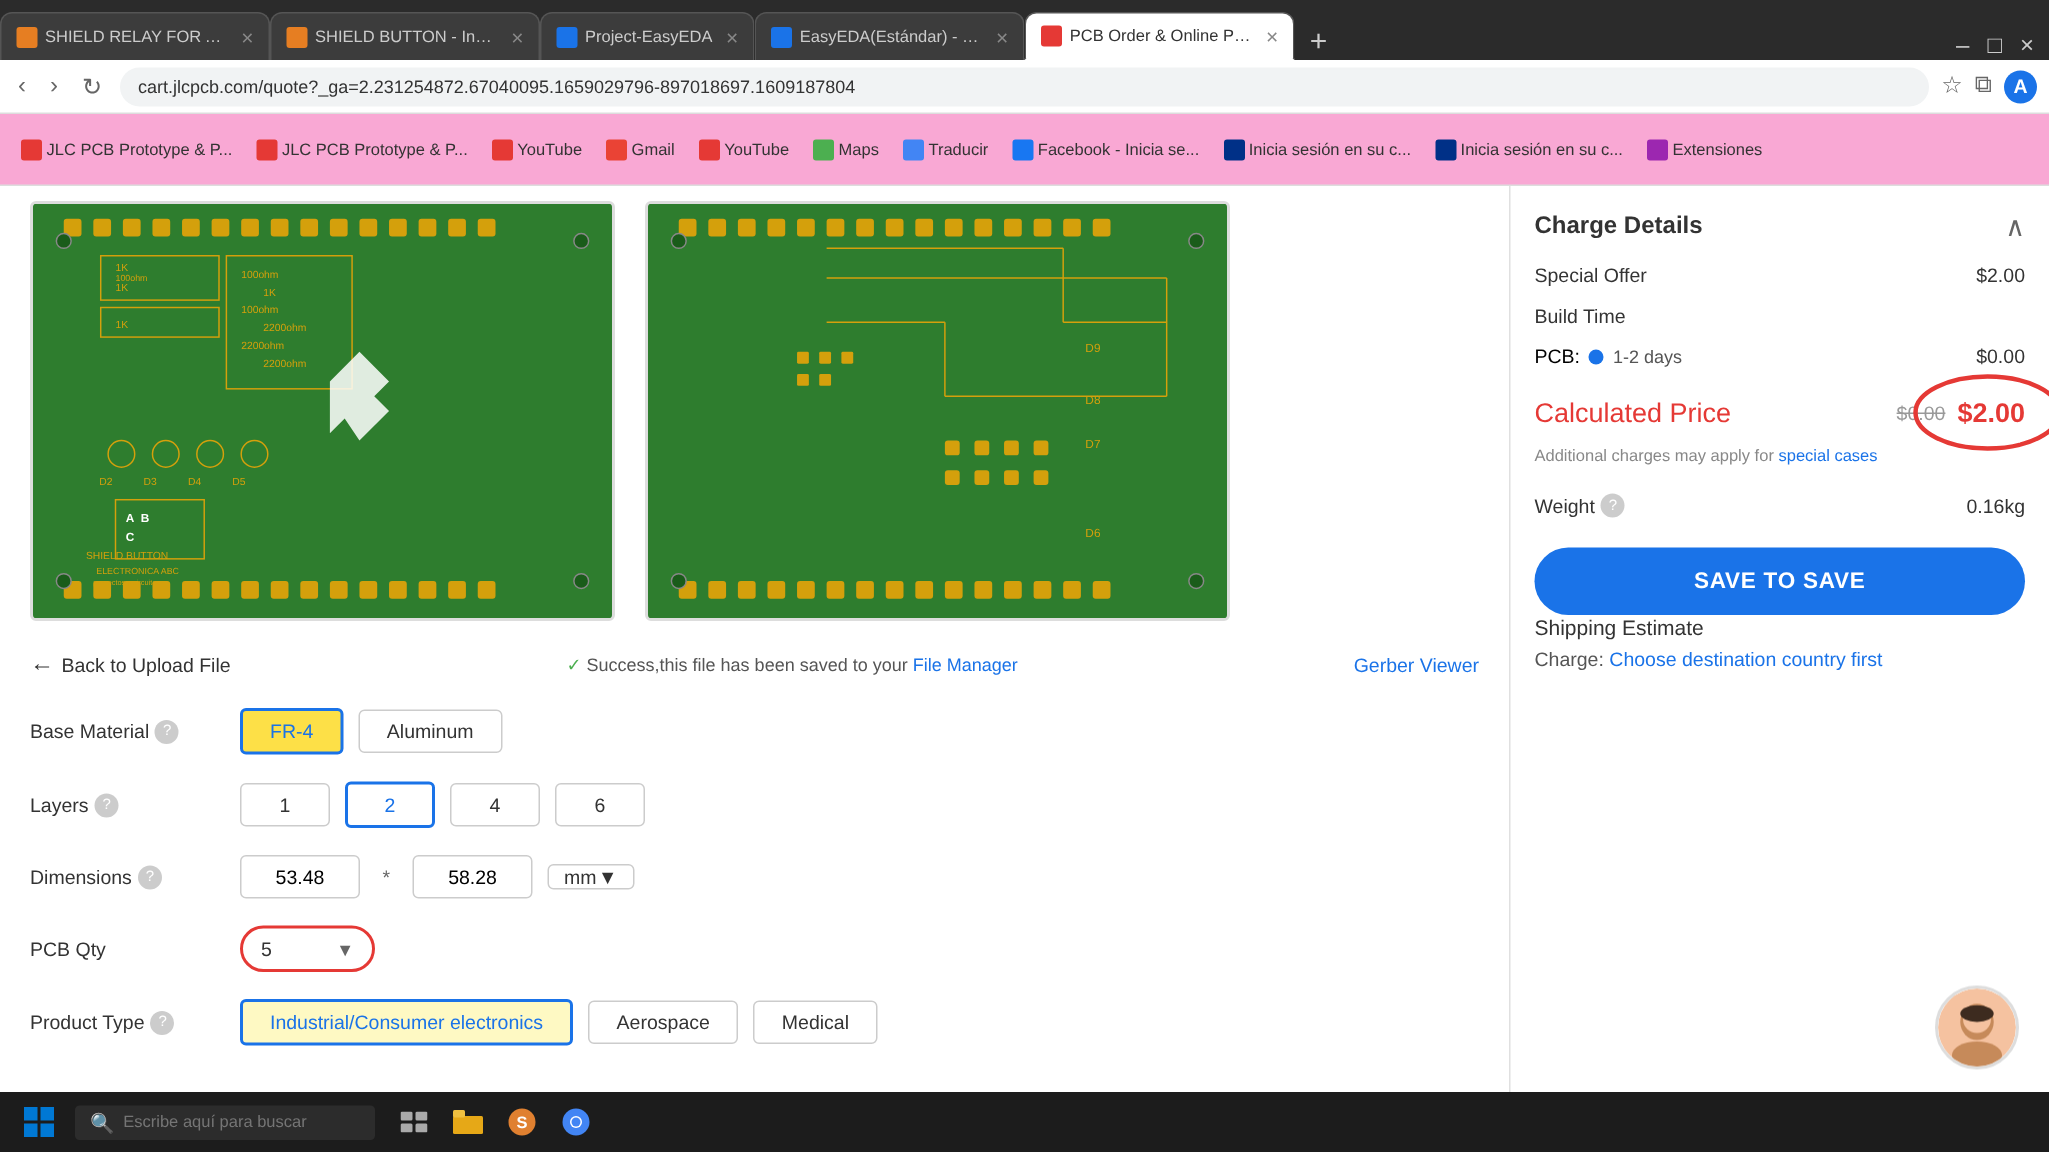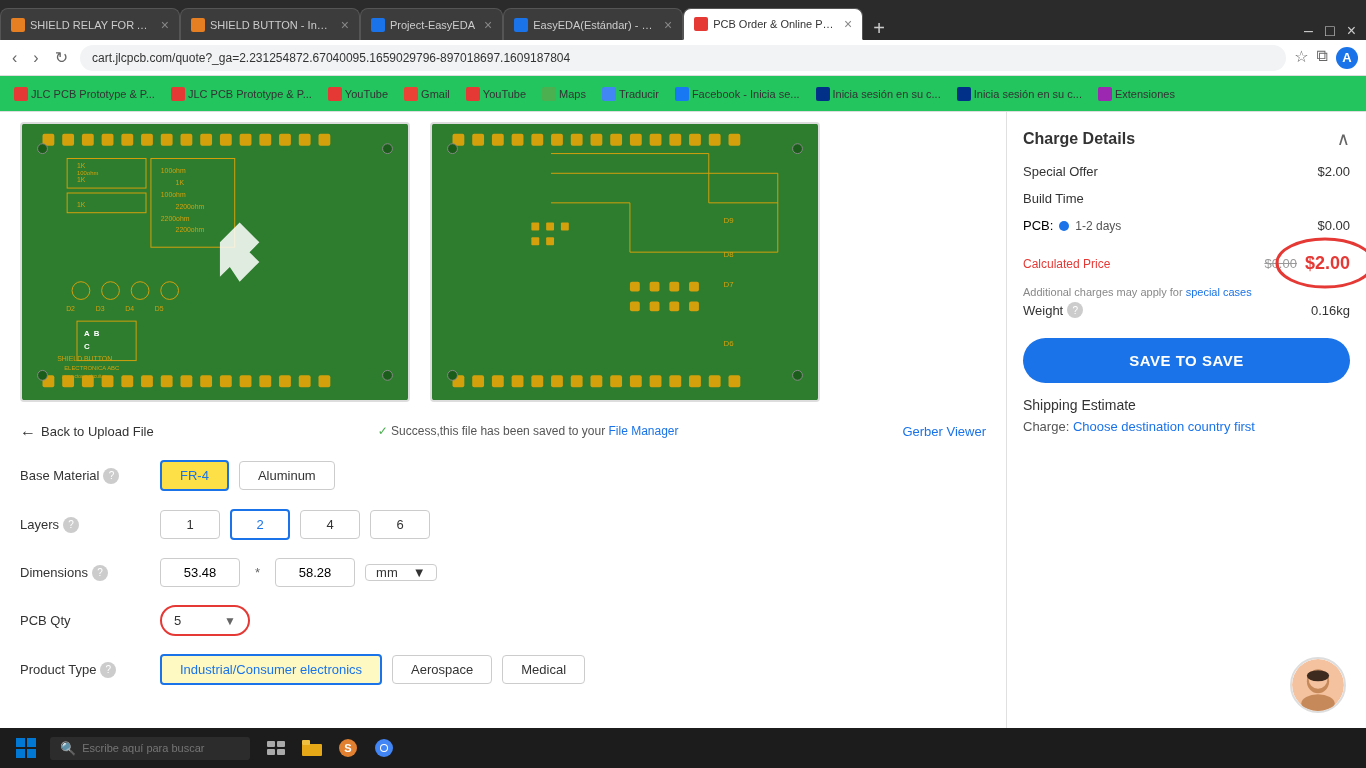--- a/index.html
+++ b/index.html
@@ -15,21 +15,21 @@
     .tab .tab-close { color: #888; font-size: 14px; cursor: pointer; margin-left: 4px; }
     .tab-new { color: #ccc; font-size: 20px; padding: 0 10px; cursor: pointer; display: flex; align-items: center; }
     .tab-controls { display: flex; align-items: center; margin-left: auto; color: #ccc; gap: 12px; padding-right: 10px; font-size: 16px; }
 
     .address-bar { display: flex; align-items: center; background: #fff; height: 36px; padding: 0 8px; gap: 8px; border-bottom: 1px solid #ddd; }
     .nav-btn { background: none; border: none; color: #666; cursor: pointer; font-size: 16px; padding: 2px 4px; }
     .nav-btn:disabled { color: #ccc; cursor: default; }
     .address-field { flex: 1; background: #f1f3f4; border: none; border-radius: 20px; padding: 4px 12px; font-size: 12px; color: #333; height: 26px; outline: none; }
     .addr-icons { display: flex; gap: 8px; color: #666; font-size: 16px; }
 
-    .bookmarks-bar { display: flex; align-items: center; background: #22c55e; height: 36px; padding: 0 8px; gap: 4px; border-bottom: 1px solid #ddd; overflow: hidden; }
+    .bookmarks-bar { display: flex; align-items: center; background: #f9a8d4; height: 48px; padding: 0 8px; gap: 4px; border-bottom: 1px solid #ddd; overflow: hidden; }
     .bookmark-item { display: flex; align-items: center; gap: 3px; padding: 2px 6px; border-radius: 4px; cursor: pointer; white-space: nowrap; font-size: 11px; color: #333; }
     .bookmark-icon { width: 14px; height: 14px; border-radius: 2px; flex-shrink: 0; }
 
     
     .page-container { display: flex; height: calc(768px - 106px); background: #fff; overflow: hidden; }
     .main-content { flex: 1; overflow-y: auto; padding: 10px 20px; }
     .sidebar { width: 360px; background: #fff; border-left: 1px solid #e0e0e0; padding: 16px; overflow-y: auto; }
 
     
     .pcb-images { display: flex; gap: 20px; margin-bottom: 20px; }
@@ -49,50 +49,50 @@
     .form-row { display: flex; align-items: center; margin-bottom: 18px; }
     .form-label { width: 140px; color: #333; font-size: 13px; display: flex; align-items: center; gap: 4px; }
     .help-icon { display: inline-flex; align-items: center; justify-content: center; width: 16px; height: 16px; background: #ccc; color: #fff; border-radius: 50%; font-size: 10px; cursor: pointer; }
     .form-options { display: flex; gap: 10px; align-items: center; }
     .option-btn { padding: 6px 18px; border: 1px solid #ccc; border-radius: 4px; background: #fff; cursor: pointer; font-size: 13px; color: #333; }
     .option-btn.active { border: 2px solid #1a73e8; color: #1a73e8; background: #fde047; }
     .number-btn { padding: 6px 14px; border: 1px solid #ccc; border-radius: 4px; background: #fff; cursor: pointer; font-size: 13px; color: #333; width: 60px; text-align: center; }
     .number-btn.active { border: 2px solid #1a73e8; color: #1a73e8; }
     .dim-input { width: 80px; padding: 6px 8px; border: 1px solid #ccc; border-radius: 4px; font-size: 13px; text-align: center; }
     .dim-sep { color: #666; margin: 0 5px; }
-    .dim-unit { display: flex; align-items: center; gap: 15px; padding: 0 10px; border: 1px solid #ccc; border-radius: 4px; font-size: 13px; cursor: pointer; color: #333; }
+    .dim-unit { display: flex; align-items: center; gap: 1px; padding: 0 10px; border: 1px solid #ccc; border-radius: 4px; font-size: 13px; cursor: pointer; color: #333; }
 
     
     .qty-dropdown { display: flex; align-items: center; padding: 6px 12px; border: 2px solid #e53935; border-radius: 20px; font-size: 13px; cursor: pointer; gap: 6px; width: 90px; justify-content: space-between; color: #333; }
     .qty-dropdown .arrow { font-size: 12px; color: #666; }
 
     
     .product-btn { padding: 6px 18px; border: 1px solid #ccc; border-radius: 4px; background: #fff; cursor: pointer; font-size: 13px; color: #333; }
     .product-btn.active { border: 2px solid #1a73e8; color: #1a73e8; background: #fef9c3; }
 
     
     .charge-header { display: flex; align-items: center; justify-content: space-between; margin-bottom: 14px; }
     .charge-title { font-size: 16px; font-weight: 600; color: #333; }
     .collapse-btn { color: #666; font-size: 18px; cursor: pointer; }
     .charge-row { display: flex; justify-content: space-between; align-items: center; margin-bottom: 12px; font-size: 13px; color: #333; }
     .charge-amount { font-size: 13px; color: #333; }
     .build-row { display: flex; justify-content: space-between; align-items: center; margin-bottom: 12px; }
     .build-info { display: flex; align-items: center; gap: 6px; }
     .blue-dot { width: 10px; height: 10px; background: #1a73e8; border-radius: 50%; display: inline-block; }
     .build-days { font-size: 12px; color: #555; }
     .calc-price { display: flex; justify-content: space-between; align-items: center; padding: 8px 0; margin-bottom: 4px; }
-    .calc-label { font-size: 12px; color: #e53935; font-weight: 500; }
+    .calc-label { font-size: 18px; color: #e53935; font-weight: 500; }
     .price-area { position: relative; display: flex; align-items: center; }
     .old-price { font-size: 13px; color: #999; text-decoration: line-through; margin-right: 8px; }
     .new-price { font-size: 18px; font-weight: bold; color: #e53935; }
-    .additional-note { font-size: 11px; color: #888; margin-bottom: 4px; }
+    .additional-note { font-size: 11px; color: #888; margin-bottom: 19px; }
     .special-link { color: #1a73e8; cursor: pointer; }
     .weight-row { display: flex; justify-content: space-between; align-items: center; margin-bottom: 20px; font-size: 13px; color: #333; }
     .save-cart-btn { width: 100%; padding: 14px; background: #1a73e8; color: #fff; border: none; border-radius: 25px; font-size: 15px; font-weight: bold; cursor: pointer; letter-spacing: 0.5px; }
-    .shipping-section { margin-top: 14px; }
+    .shipping-section { }
     .shipping-title { font-size: 14px; font-weight: 500; color: #333; margin-bottom: 6px; }
     .charge-info { font-size: 13px; color: #555; }
     .dest-link { color: #1a73e8; cursor: pointer; }
 
     
     .taskbar { position: fixed; bottom: 0; left: 0; right: 0; height: 40px; background: #1c1c1c; display: flex; align-items: center; padding: 0 8px; gap: 6px; z-index: 1000; }
     .taskbar-start { width: 36px; height: 32px; display: flex; align-items: center; justify-content: center; cursor: pointer; }
     .taskbar-search { display: flex; align-items: center; background: #2c2c2c; border-radius: 3px; padding: 4px 10px; gap: 6px; width: 200px; }
     .taskbar-search input { background: none; border: none; color: #fff; font-size: 12px; outline: none; width: 150px; }
     .taskbar-icons { display: flex; gap: 4px; margin-left: 4px; }

